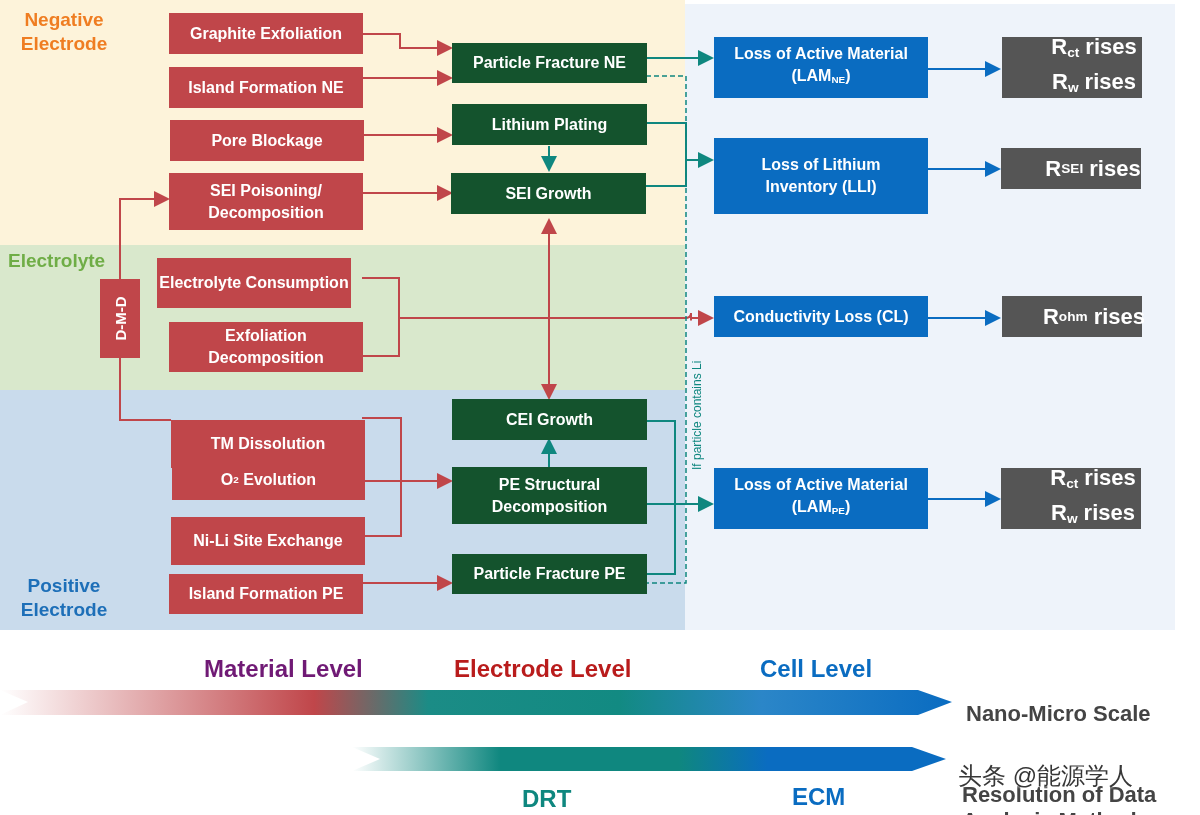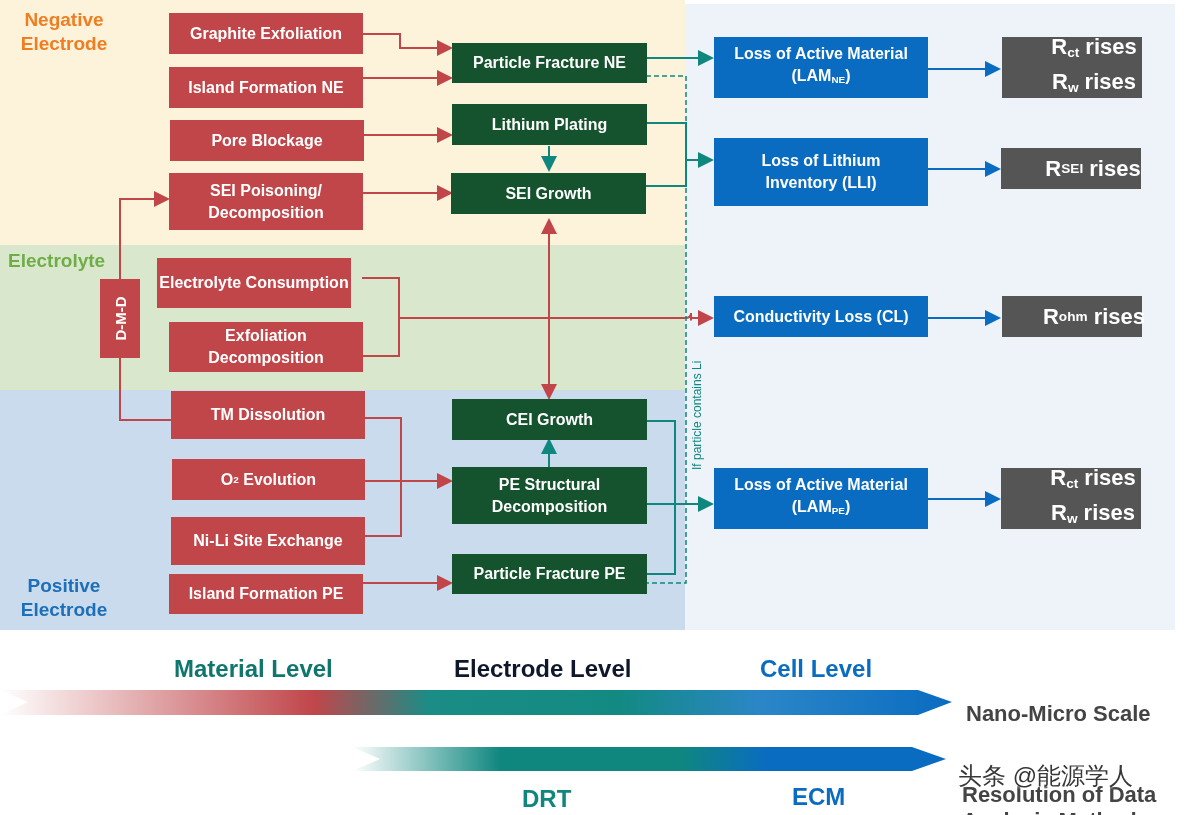--- a/index.html
+++ b/index.html
@@ -20,22 +20,22 @@
   .teal { background: #14532d; }
   .blue { background: #0a6cc1; }
   .gray { background: #555555; font-size: 22px; line-height: 28px; padding-left: 44px; }
   .dmd { position: absolute; left: 100px; top: 279px; width: 40px; height: 79px; background: #c0464a;
          display: flex; align-items: center; justify-content: center; }
   .dmd span { transform: rotate(-90deg); color: #fff; font-weight: bold; font-size: 15px; white-space: nowrap; }
   svg.wires { position: absolute; left: 0; top: 0; }
   .note { position: absolute; left: 690px; top: 470px; transform-origin: 0 0; transform: rotate(-90deg);
           color: #0f877f; font-size: 12px; white-space: nowrap; }
   .level { position: absolute; font-weight: bold; font-size: 24px; }
-  .lvl-mat { left: 174px; top: 655px; color: #0f766e; }
-  .lvl-ele { left: 454px; top: 655px; color: #0f172a; }
+  .lvl-mat { left: 204px; top: 655px; color: #701a75; }
+  .lvl-ele { left: 454px; top: 655px; color: #b91c1c; }
   .lvl-cell { left: 760px; top: 655px; color: #0a6cc1; }
   .scale-label { position: absolute; font-weight: bold; font-size: 22px; color: #444; margin-top: 14px; }
   .sc1 { left: 966px; top: 687px; }
   .sc2 { left: 962px; top: 768px; line-height: 26px; }
   .method { position: absolute; font-weight: bold; font-size: 24px; color: #0f877f; }
   .m-drt { left: 522px; top: 785px; color: #0f877f; }
   .m-ecm { left: 792px; top: 783px; color: #0a6cc1; }
   .watermark { position: absolute; left: 958px; top: 760px; font-size: 24px; color: #222; opacity: 0.9;
                text-shadow: 0 0 2px #fff, 0 0 3px #fff; }
   sub { font-size: 0.62em; vertical-align: -0.25em; }
@@ -123,41 +123,41 @@
 <div class="dmd">
     <span>D-M-D</span>
   </div>
 
 <div class="box red" style="left:169px;top:13px;width:194px;height:41px">Graphite Exfoliation</div>
 <div class="box red" style="left:169px;top:67px;width:194px;height:41px">Island Formation NE</div>
 <div class="box red" style="left:170px;top:120px;width:194px;height:41px">Pore Blockage</div>
 <div class="box red" style="left:169px;top:173px;width:194px;height:57px">SEI Poisoning/ Decomposition</div>
 <div class="box red" style="left:157px;top:258px;width:194px;height:50px">Electrolyte Consumption</div>
 <div class="box red" style="left:169px;top:322px;width:194px;height:50px">Exfoliation Decomposition</div>
-<div class="box red" style="left:171px;top:391px;width:194px;height:48px">TM Dissolution</div>
+<div class="box red" style="left:171px;top:420px;width:194px;height:48px">TM Dissolution</div>
 <div class="box red" style="left:172px;top:459px;width:193px;height:41px">
     <span>O</span>
     <sub>2</sub>
     <span style="white-space:pre"> Evolution</span>
   </div>
 <div class="box red" style="left:171px;top:517px;width:194px;height:48px">Ni-Li Site Exchange</div>
 <div class="box red" style="left:169px;top:574px;width:194px;height:40px">Island Formation PE</div>
 
 <div class="box teal" style="left:452px;top:43px;width:195px;height:40px">Particle Fracture NE</div>
 <div class="box teal" style="left:452px;top:104px;width:195px;height:41px">Lithium Plating</div>
 <div class="box teal" style="left:451px;top:173px;width:195px;height:41px">SEI Growth</div>
 <div class="box teal" style="left:452px;top:399px;width:195px;height:41px">CEI Growth</div>
 <div class="box teal" style="left:452px;top:467px;width:195px;height:57px">PE Structural Decomposition</div>
 <div class="box teal" style="left:452px;top:554px;width:195px;height:40px">Particle Fracture PE</div>
 
 <div class="box blue" style="left:714px;top:37px;width:214px;height:61px;flex-direction:column">
   <span>Loss of Active Material</span>
   <span><span>(LAM</span><sub>NE</sub><span>)</span></span>
 </div>
-<div class="box blue" style="left:714px;top:138px;width:214px;height:68px;flex-direction:column">
+<div class="box blue" style="left:714px;top:138px;width:214px;height:76px;flex-direction:column">
   <span>Loss of Lithium</span>
     <span>Inventory (LLI)</span>
 </div>
 <div class="box blue" style="left:714px;top:296px;width:214px;height:41px">Conductivity Loss (CL)</div>
 <div class="box blue" style="left:714px;top:468px;width:214px;height:61px;flex-direction:column">
   <span>Loss of Active Material</span>
   <span><span>(LAM</span><sub>PE</sub><span>)</span></span>
 </div>
 
 <div class="box gray" style="left:1002px;top:37px;width:140px;height:61px;flex-direction:column">

